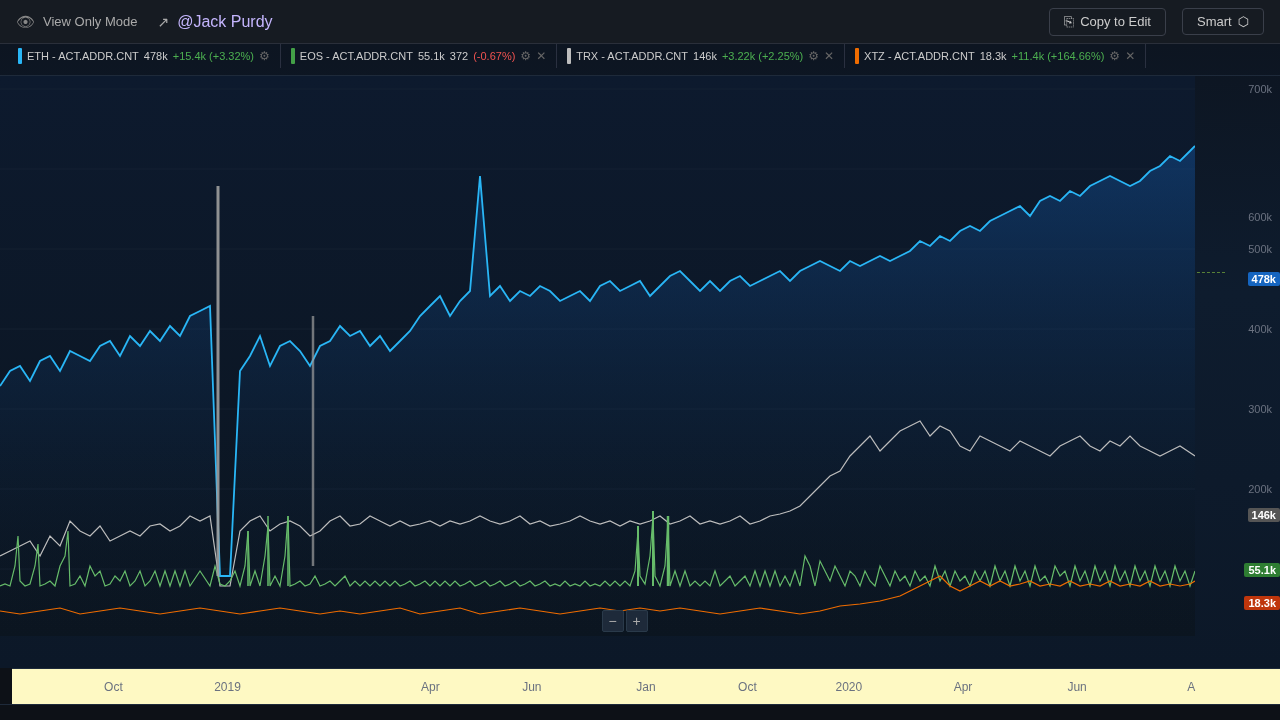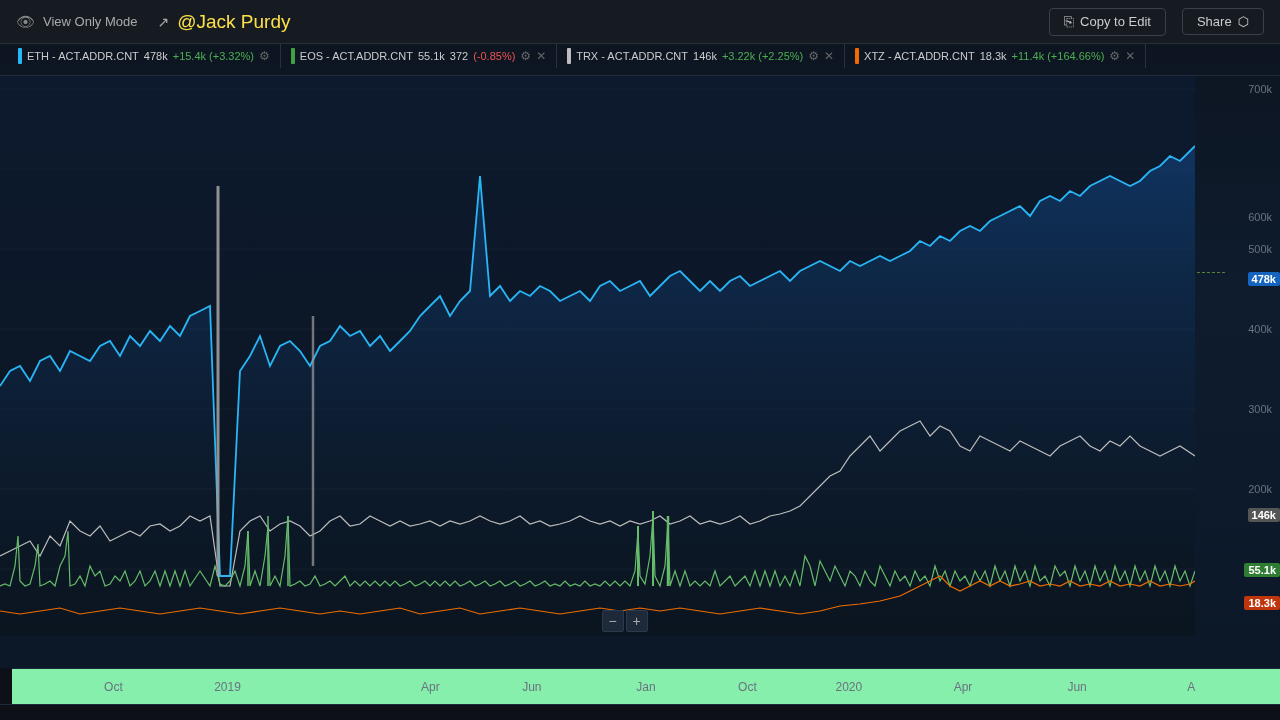--- a/index.html
+++ b/index.html
@@ -33,22 +33,22 @@
       flex: 1;
       display: flex;
       align-items: center;
       gap: 8px;
       margin-left: 20px;
       font-size: 14px;
       color: #ccc;
     }
     .topbar-title .chart-icon { color: #aaa; }
     .topbar-author {
-      color: #fde047;
-      font-size: 19px;
+      color: #c4b5fd;
+      font-size: 16px;
     }
     .topbar-right {
       display: flex;
       align-items: center;
       gap: 16px;
     }
     .topbar-right button {
       background: transparent;
       border: 1px solid #3a3f4a;
       color: #ccc;
@@ -143,21 +143,21 @@
       font-size: 11px;
       color: #fff;
       padding: 1px 4px;
       border-radius: 2px;
       font-weight: 600;
     }
 
     
     .x-axis {
       height: 36px;
-      background: #86efac;
+      background: #fef9c3;
       display: flex;
       align-items: center;
       padding: 0 0 0 50px;
       position: relative;
       border-top: 1px solid #1e2a3a;
       margin-left: 12px;
     }
     .x-label {
       position: absolute;
       font-size: 12px;
@@ -235,21 +235,21 @@
   <div class="topbar-title">
     <span class="chart-icon">↗</span>
     <span class="topbar-author">@Jack Purdy</span>
   </div>
   <div class="topbar-right">
     <button>
       <span>⎘</span>
       <span>Copy to Edit</span>
     </button>
     <button class="share-btn">
-      <span>Share</span>
+      <span>Smart</span>
       <span>⬡</span>
     </button>
   </div>
 </div>
 
 <div class="chart-container">
 
   <div class="legend-bar">
 
     <div class="legend-item">
@@ -258,21 +258,21 @@
       <span class="legend-value">478k</span>
       <span class="legend-change-pos">+15.4k (+3.32%)</span>
       <span class="legend-gear">⚙</span>
     </div>
 
     <div class="legend-item">
       <div class="legend-color-bar" style="background:#43a047;"></div>
       <span class="legend-name">EOS - ACT.ADDR.CNT</span>
       <span class="legend-value">55.1k</span>
       <span class="legend-value" style="color:#ccc"> 372 </span>
-      <span class="legend-change-neg">(-0.85%)</span>
+      <span class="legend-change-neg">(-0.67%)</span>
       <span class="legend-gear">⚙</span>
       <span class="legend-close">✕</span>
     </div>
 
     <div class="legend-item">
       <div class="legend-color-bar" style="background:#bdbdbd;"></div>
       <span class="legend-name">TRX - ACT.ADDR.CNT</span>
       <span class="legend-value">146k</span>
       <span class="legend-change-pos">+3.22k (+2.25%)</span>
       <span class="legend-gear">⚙</span>

